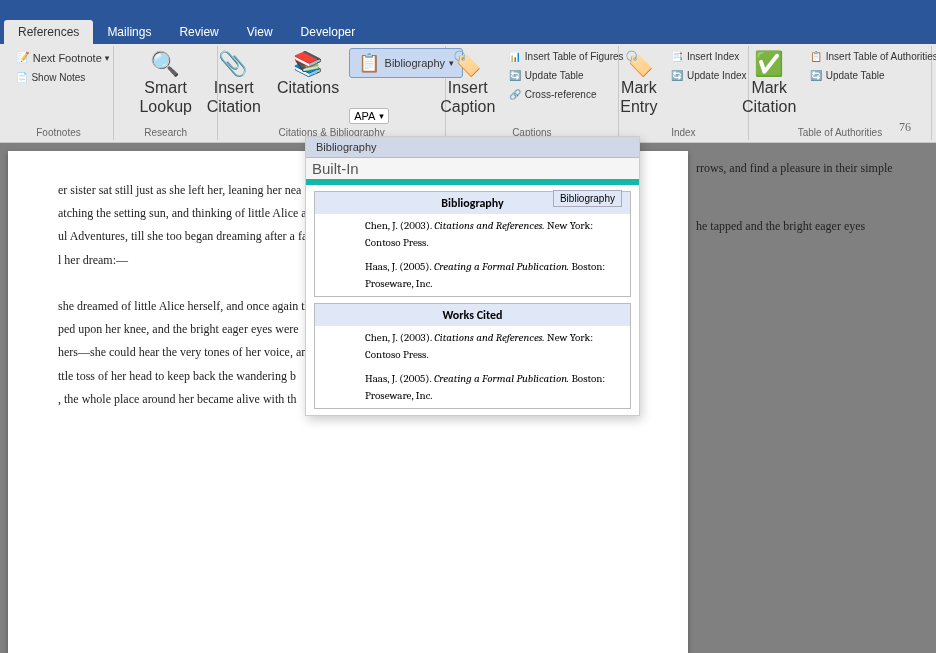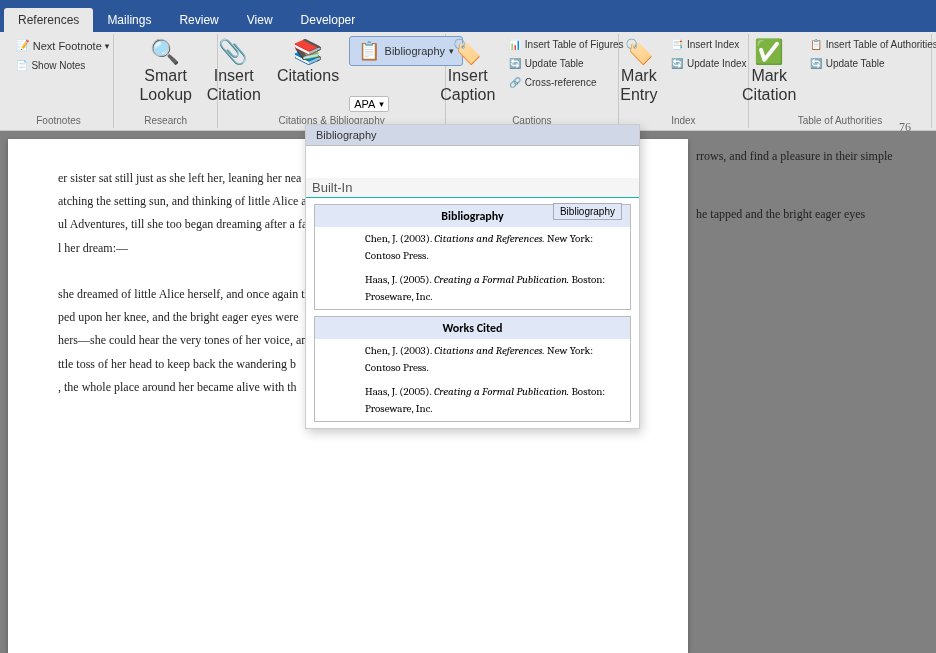--- a/index.html
+++ b/index.html
@@ -2,21 +2,21 @@
 <html><head>
   <meta charset="utf-8">
   <style>
     * { margin: 0; padding: 0; box-sizing: border-box; }
     body { font-family: 'Segoe UI', Arial, sans-serif; font-size: 12px; background: #f0f0f0; width: 936px; height: 653px; overflow: hidden; }
 
     
     .tab-bar {
       display: flex;
       background: #2b579a;
-      height: 32px;
+      height: 44px;
       align-items: flex-end;
       padding-left: 4px;
     }
     .tab {
       padding: 5px 14px;
       font-size: 12px;
       color: #fff;
       cursor: pointer;
       border-radius: 3px 3px 0 0;
       height: 24px;
@@ -314,21 +314,21 @@
           <span>🔄</span>
           <span>Update Table</span>
         </div>
       </div>
     </div>
     <span class="ribbon-group-label">Table of Authorities</span>
   </div>
 
   <div class="dropdown-panel">
     <div class="dropdown-header">Bibliography</div>
-    <div style="padding:2px 6px;font-size:13px;font-family:'Segoe UI',Arial,sans-serif;color:#555;background:#f5f5f5;border-bottom:1px solid #14b8a6;margin-top:32px;">Built-In</div>
+    <div style="padding:2px 6px;font-size:15px;font-family:'Segoe UI',Arial,sans-serif;color:#555;background:#f5f5f5;border-bottom:6px solid #14b8a6;">Built-In</div>
 
     <div class="bib-section" style="position:relative;">
       <div class="bib-section-header">Bibliography</div>
       <div class="bib-tooltip">Bibliography</div>
       <div class="bib-entry">
         <span>Chen, J. (2003). </span><span class="title-italic">Citations and References.</span><span> New York:  Contoso Press.</span>
       </div>
       <div class="bib-entry">
         <span>Haas, J. (2005). </span><span class="title-italic">Creating a Formal Publication.</span><span> Boston: Proseware, Inc.</span>
       </div>

